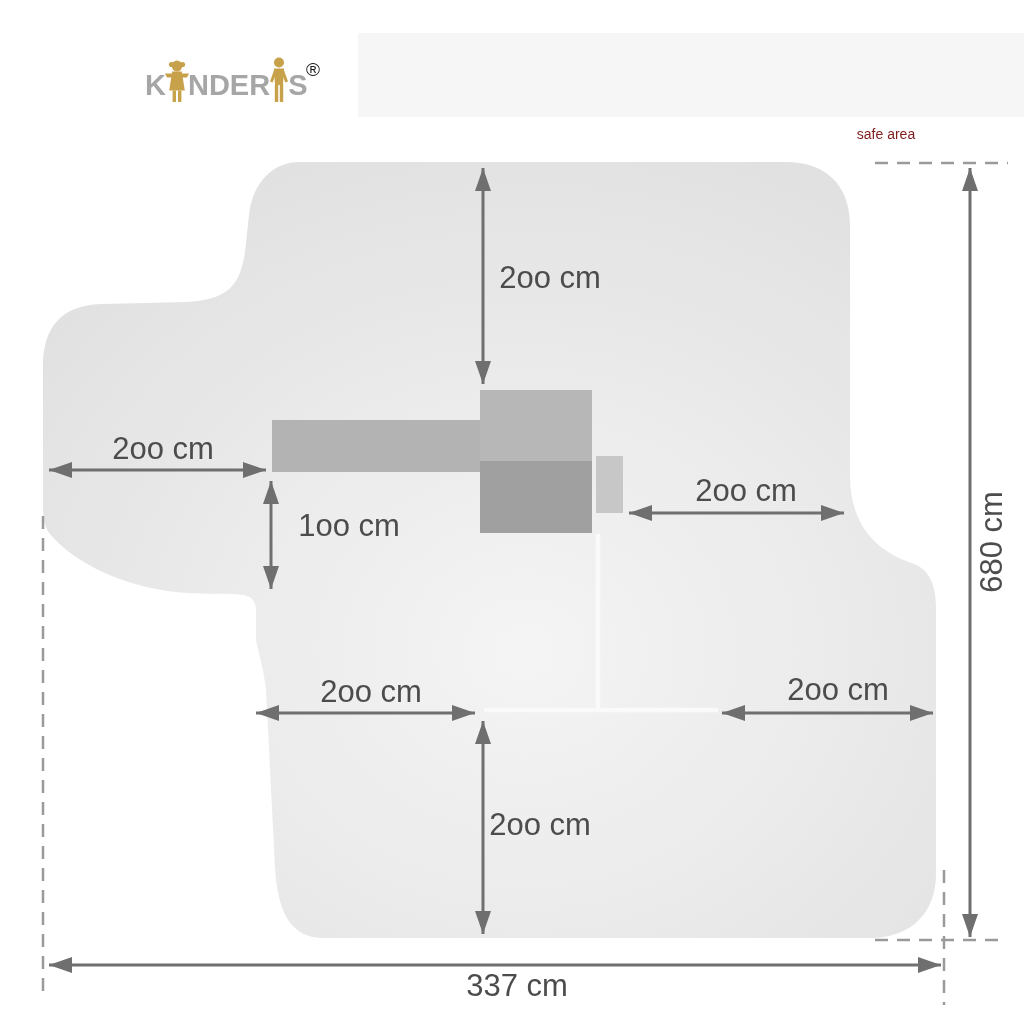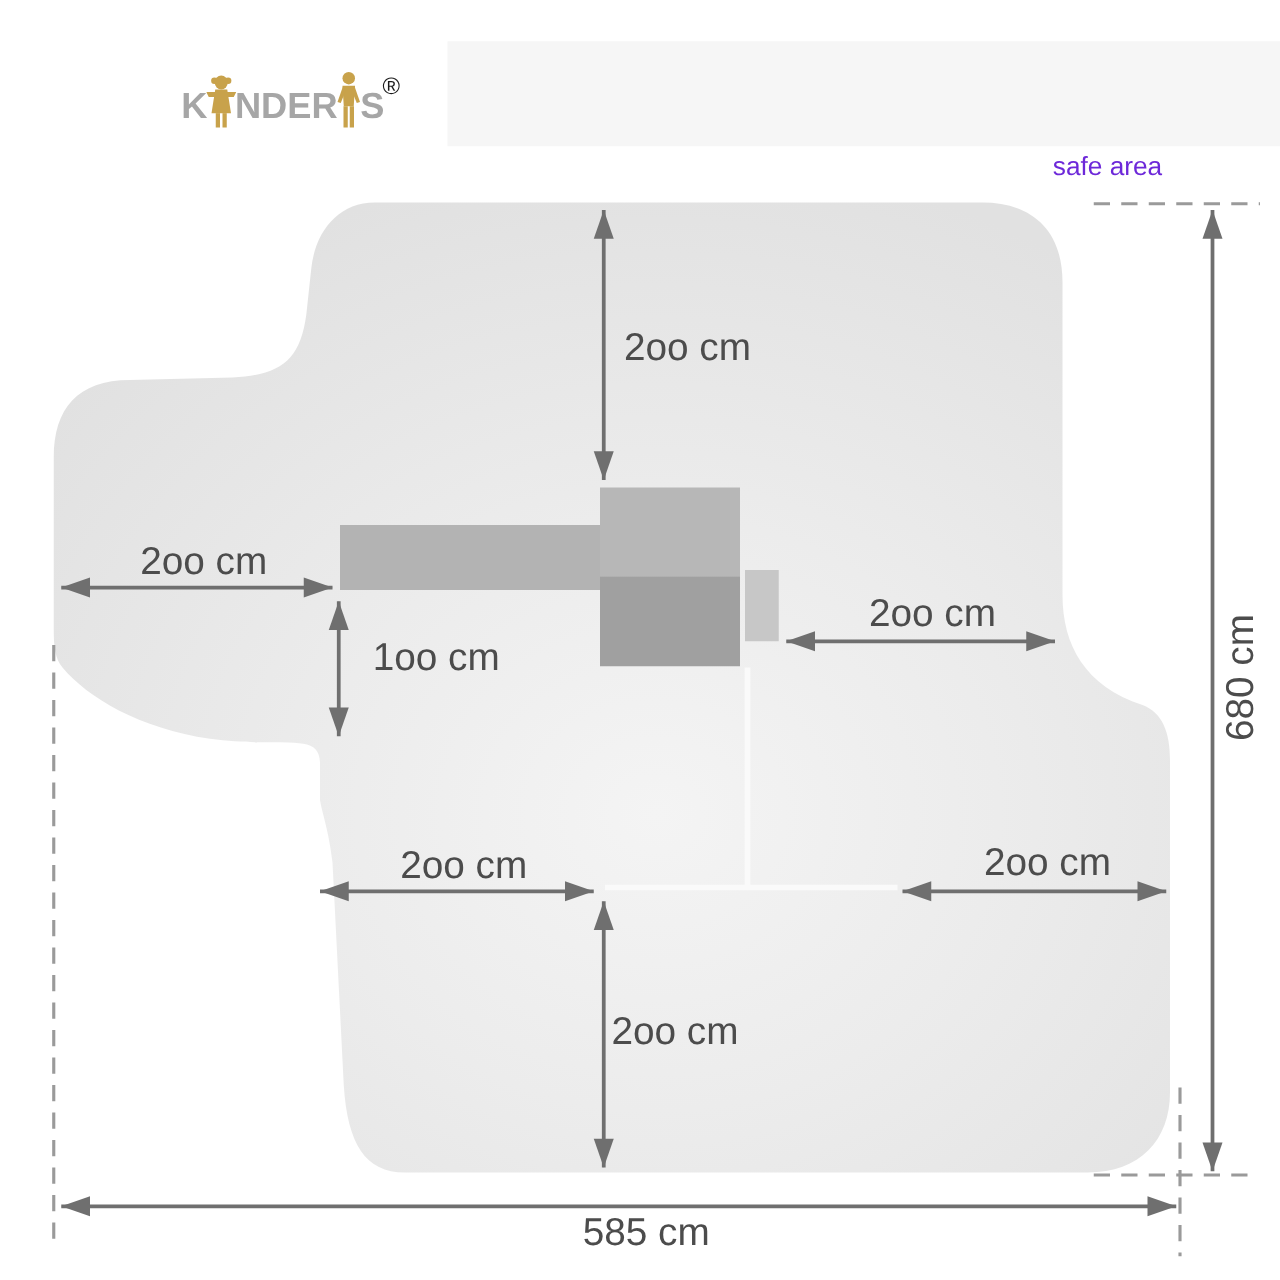--- a/index.html
+++ b/index.html
@@ -18,21 +18,21 @@
   .logo .letters{
     font-weight:700;font-size:29px;line-height:1;color:#a6a6a6;
     letter-spacing:0px;
   }
   .logo svg{display:block;margin:0 -1px -5px -1px;}
   .registered{
     position:absolute;left:306px;top:59px;font-size:19px;color:#1a1a1a;
   }
   .safe-area-label{
     position:absolute;left:886px;top:134px;transform:translate(-50%,-50%);
-    font-size:21px;color:#6d28d9;white-space:nowrap;
+    font-size:14px;color:#7f1d1d;white-space:nowrap;
   }
   .diagram-svg{position:absolute;left:0;top:0;}
   .dim-label{
     position:absolute;transform:translate(-50%,-50%);
     font-size:31px;color:#4c4c4c;white-space:nowrap;
   }
   .dim-label.rot{transform:translate(-50%,-50%) rotate(-90deg);}
 </style>
 </head>
 <body>
@@ -139,15 +139,15 @@
   </svg>
 
   <div class="dim-label" style="left:550px;top:278px">2oo cm</div>
   <div class="dim-label" style="left:163px;top:449px">2oo cm</div>
   <div class="dim-label" style="left:349px;top:526px">1oo cm</div>
   <div class="dim-label" style="left:746px;top:491px">2oo cm</div>
   <div class="dim-label" style="left:371px;top:692px">2oo cm</div>
   <div class="dim-label" style="left:838px;top:690px">2oo cm</div>
   <div class="dim-label" style="left:540px;top:825px">2oo cm</div>
   <div class="dim-label rot" style="left:992px;top:542px">680 cm</div>
-  <div class="dim-label" style="left:517px;top:986px">585 cm</div>
+  <div class="dim-label" style="left:517px;top:986px">337 cm</div>
 
 </div>
 
 </body></html>

